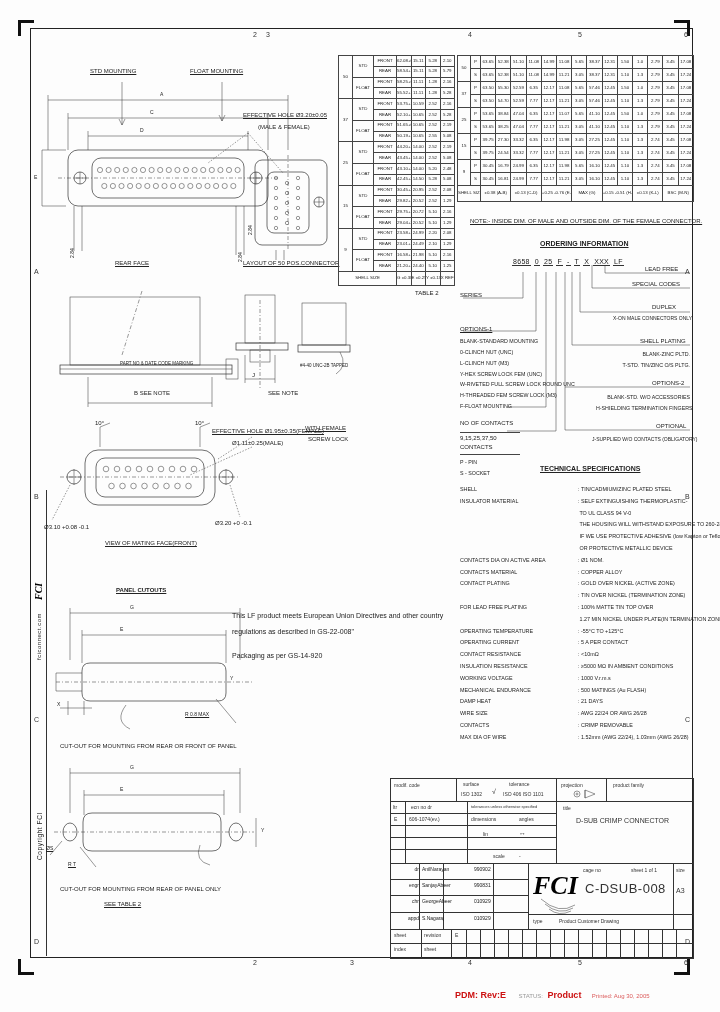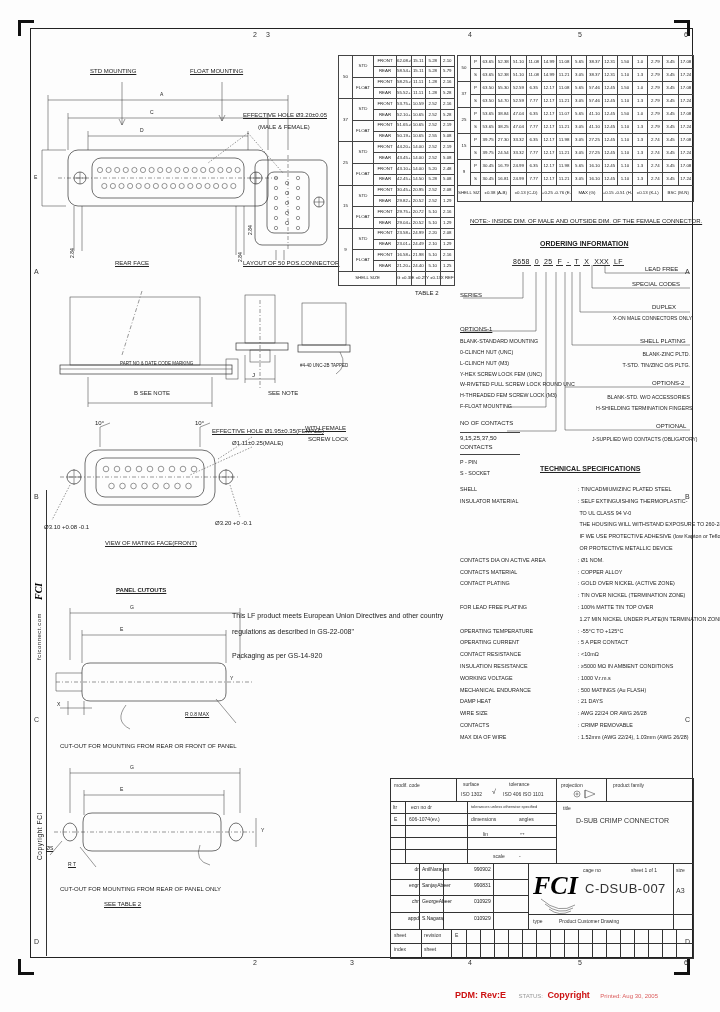--- a/index.html
+++ b/index.html
@@ -796,21 +796,21 @@
   <svg style="left:144px;top:118px;width:42px;height:20px" viewBox="0 0 42 20">
     <path d="M6,2 q18,16 34,6" class="thin"></path>
       <path d="M10,7 q14,12 28,4" class="thin"></path>
       <path d="M14,12 q10,8 22,2" class="thin"></path>
   </svg>
   <div class="tb-lbl" style="left:192px;top:88px">cage no</div>
   <div class="tb-lbl" style="left:240px;top:88px">sheet 1 of 1</div>
   <div class="titleblock-line" style="left:282px;top:84px;width:1px;height:66px"></div>
   <div class="tb-lbl" style="left:285px;top:88px">size</div>
   <div class="tb-lbl" style="left:285px;top:108px;font-size:7px">A3</div>
-  <div class="tb-lbl" style="left:194px;top:102px;font-size:13px;letter-spacing:0.5px">C-DSUB-007</div>
+  <div class="tb-lbl" style="left:194px;top:102px;font-size:13px;letter-spacing:0.5px">C-DSUB-008</div>
   <div class="titleblock-line" style="left:137px;top:135px;width:165px;height:1px"></div>
   <div class="tb-lbl" style="left:142px;top:139px">type</div>
   <div class="tb-lbl" style="left:168px;top:139px">Product Customer  Drawing</div>
   <div class="titleblock-line" style="left:0;top:150px;width:302px;height:1px"></div>
   <div class="titleblock-line" style="left:0;top:164px;width:302px;height:1px"></div>
   <div class="titleblock-line" style="left:30px;top:150px;width:1px;height:29px"></div>
   <div class="titleblock-line" style="left:60px;top:150px;width:1px;height:29px"></div>
   <div class="tb-lbl" style="left:3px;top:153px">sheet</div>
   <div class="tb-lbl" style="left:33px;top:153px">revision</div>
   <div class="tb-lbl" style="left:64px;top:153px">E</div>
@@ -832,15 +832,15 @@
       <div style="position: absolute; left: 243px; top: 150px; width: 1px; height: 29px; background: rgb(51, 51, 51);"></div>
       <div style="position: absolute; left: 257px; top: 150px; width: 1px; height: 29px; background: rgb(51, 51, 51);"></div>
       <div style="position: absolute; left: 271px; top: 150px; width: 1px; height: 29px; background: rgb(51, 51, 51);"></div>
       <div style="position: absolute; left: 285px; top: 150px; width: 1px; height: 29px; background: rgb(51, 51, 51);"></div>
     </div>
 </div>
 
 <div class="abs" style="left:455px;top:984px;width:250px">
   <span class="red" style="font-weight:bold;font-size:9px">PDM: Rev:E</span>
   <span class="grey" style="font-size:6px;margin-left:8px">STATUS:</span>
-  <span class="red" style="font-weight:bold;font-size:9px">Copyright</span>
+  <span class="red" style="font-weight:bold;font-size:9px">Product</span>
   <span class="red" style="font-size:6px;margin-left:6px;opacity:0.7">Printed: Aug 30, 2005</span>
 </div>
 
 </body></html>

